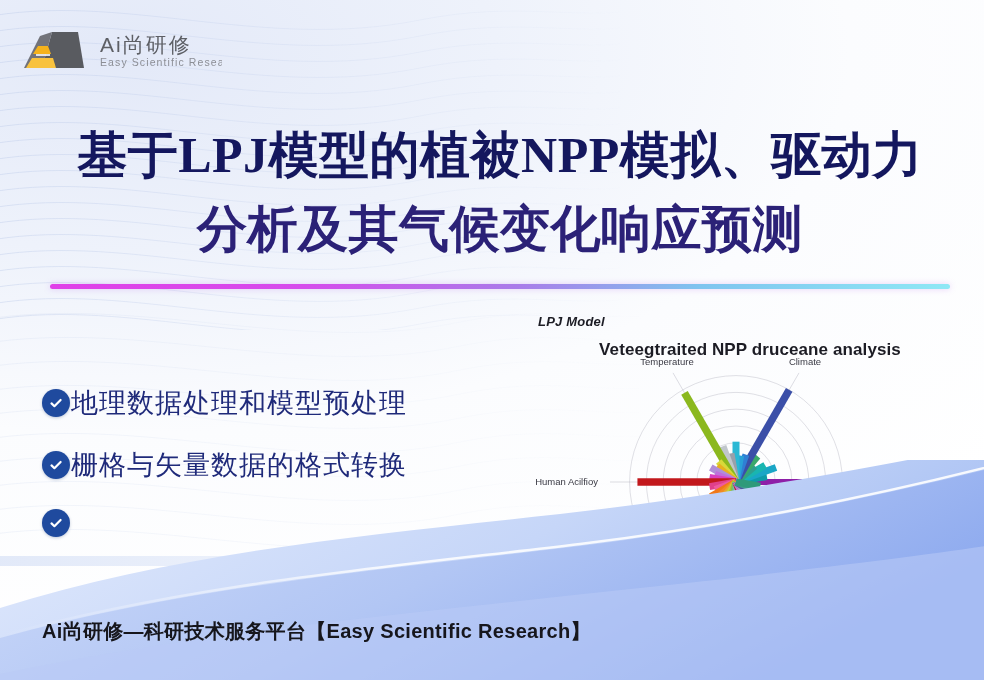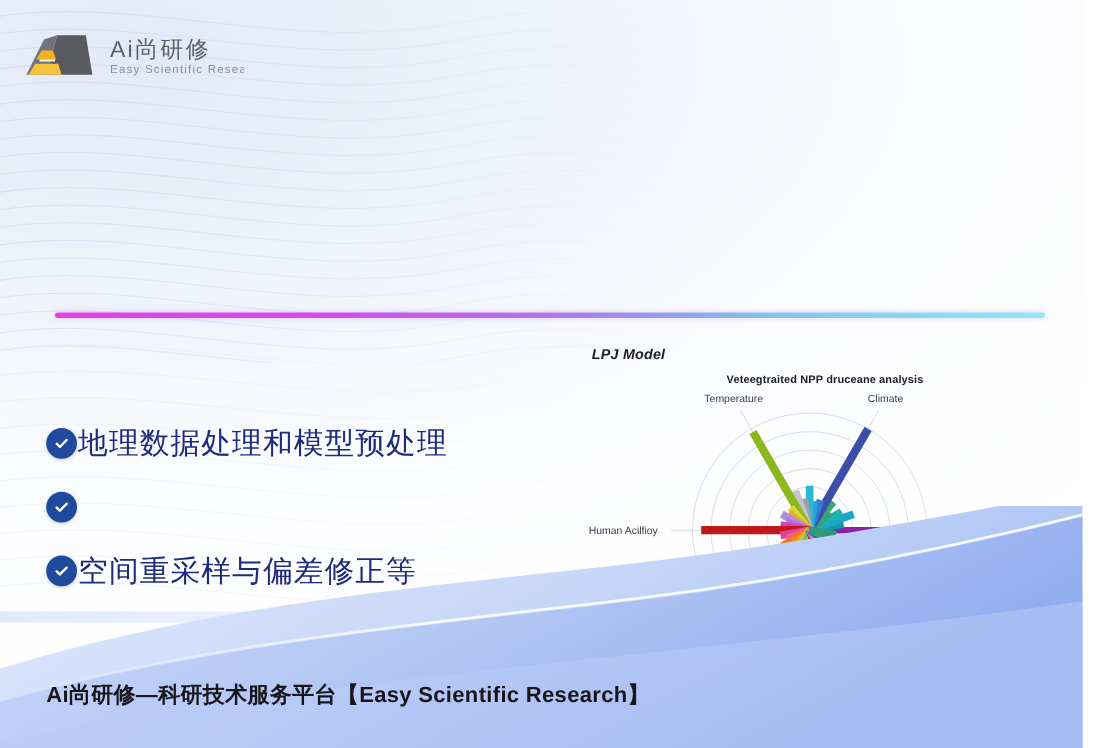--- a/index.html
+++ b/index.html
@@ -74,21 +74,21 @@
     position:absolute;left:520px;top:312px;width:460px;height:300px;
   }
   .chart-kicker{
     position:absolute;left:18px;top:2px;
     font-size:13px;font-weight:bold;color:#1c1c24;
     letter-spacing:.2px;
     font-style:italic;
   }
   .chart-title{
     position:absolute;left:0;top:28px;width:460px;text-align:center;
-    font-size:10px;font-weight:bold;color:#1c1c24;letter-spacing:.1px;
+    font-size:17px;font-weight:bold;color:#1c1c24;letter-spacing:.1px;
   }
   .chart-svg{position:absolute;left:0;top:40px;}
   .axis-label{
     font-size:9.5px;fill:#3a3a44;
     font-family:"Liberation Sans","DejaVu Sans",sans-serif;
   }
 
   
   .waves{position:absolute;left:0;bottom:0;width:1000px;height:220px;pointer-events:none;}
   .band{
@@ -169,46 +169,50 @@
         <path d="M16 22 L26 22 L29 30 L11 30 Z" fill="#f5b21c"></path>
         <path d="M10 34 L31 34 L34 44 L4 44 Z" fill="#f8c23e"></path>
         <path d="M14 31 L28 31" stroke="#ffffff" stroke-width="1.6"></path>
       </g>
 
       <text x="78" y="28" font-family="&quot;Liberation Sans&quot;,sans-serif" font-size="21" fill="#5d5f65" letter-spacing="2">Ai尚研修</text>
       <text x="78" y="42" font-family="&quot;Liberation Sans&quot;,sans-serif" font-size="10.5" fill="#8c8e95" letter-spacing="1.1">Easy Scientific Research</text>
     </svg>
   </div>
 
+  <div class="title-block">
+    <div class="title-line l1">基于LPJ模型的植被NPP模拟、驱动力</div>
+    <div class="title-line l2">分析及其气候变化响应预测</div>
+  </div>
 
   <div class="divider"></div>
 
   <div class="bullets">
     <div class="bullet">
       <span class="bullet-icon">
         <svg width="16" height="16" viewBox="0 0 16 16">
             <path d="M3.5 8.4 L6.4 11.2 L12.6 5" stroke="#ffffff" stroke-width="2.2" fill="none" stroke-linecap="round" stroke-linejoin="round"></path>
           </svg>
       </span>
       <span class="bullet-text">地理数据处理和模型预处理</span>
     </div>
     <div class="bullet">
       <span class="bullet-icon">
         <svg width="16" height="16" viewBox="0 0 16 16">
             <path d="M3.5 8.4 L6.4 11.2 L12.6 5" stroke="#ffffff" stroke-width="2.2" fill="none" stroke-linecap="round" stroke-linejoin="round"></path>
           </svg>
       </span>
+      <span class="bullet-text">栅格与矢量数据的格式转换</span>
     </div>
     <div class="bullet">
       <span class="bullet-icon">
         <svg width="16" height="16" viewBox="0 0 16 16">
             <path d="M3.5 8.4 L6.4 11.2 L12.6 5" stroke="#ffffff" stroke-width="2.2" fill="none" stroke-linecap="round" stroke-linejoin="round"></path>
           </svg>
       </span>
-      <span class="bullet-text">空间重采样与偏差修正等</span>
     </div>
   </div>
 
   <div class="chart-panel">
     <div class="chart-kicker">LPJ Model</div>
     <div class="chart-title">Veteegtraited NPP druceane analysis</div>
     <svg class="chart-svg" id="polar-chart" width="460" height="260" viewBox="0 0 460 260">
         <circle cx="216" cy="130" r="22.400000000000002" fill="none" stroke="#b9b9c4" stroke-width="0.6" opacity="0.75"></circle>
         <circle cx="216" cy="130" r="39.199999999999996" fill="none" stroke="#b9b9c4" stroke-width="0.6" opacity="0.75"></circle>
         <circle cx="216" cy="130" r="56" fill="none" stroke="#b9b9c4" stroke-width="0.6" opacity="0.75"></circle>

